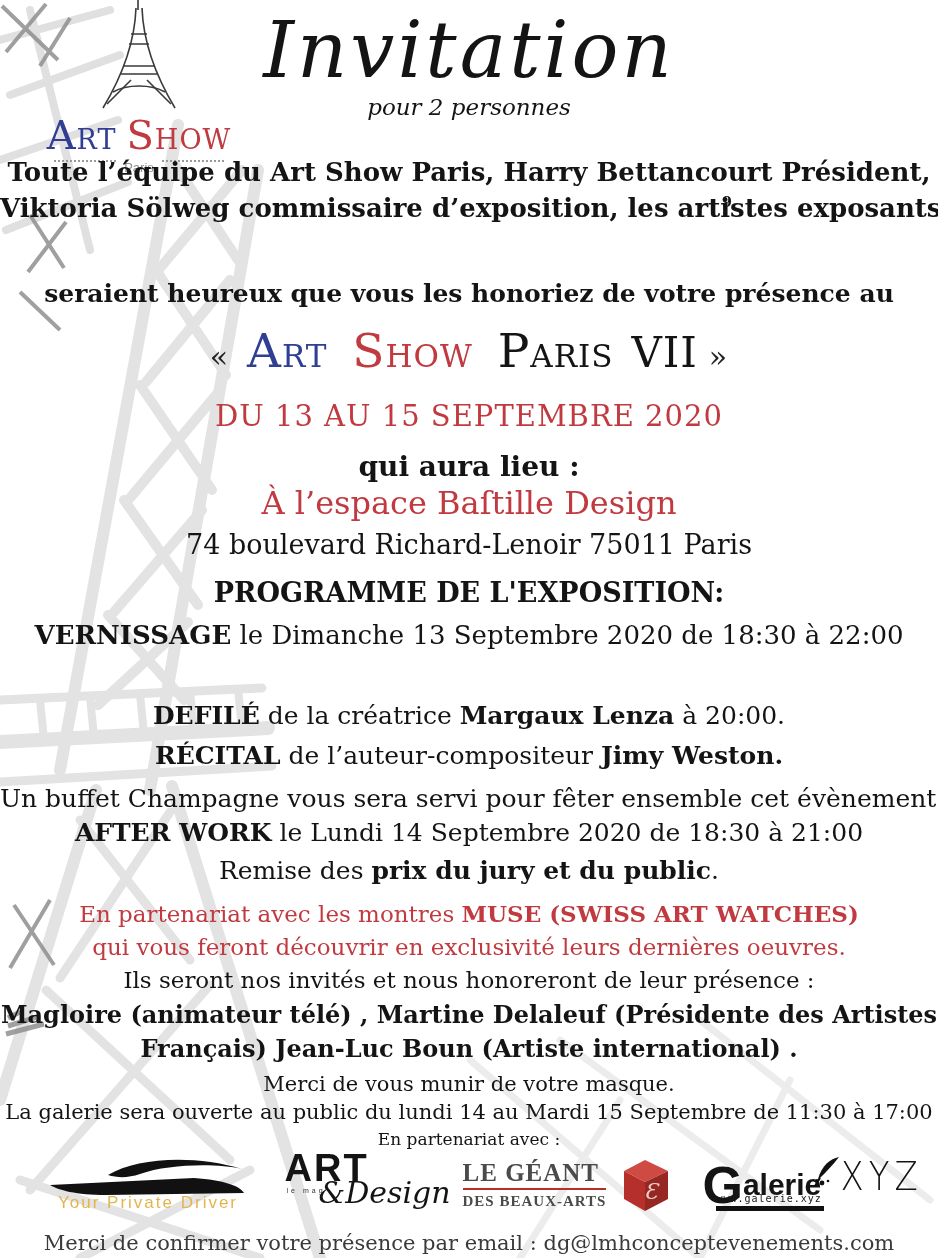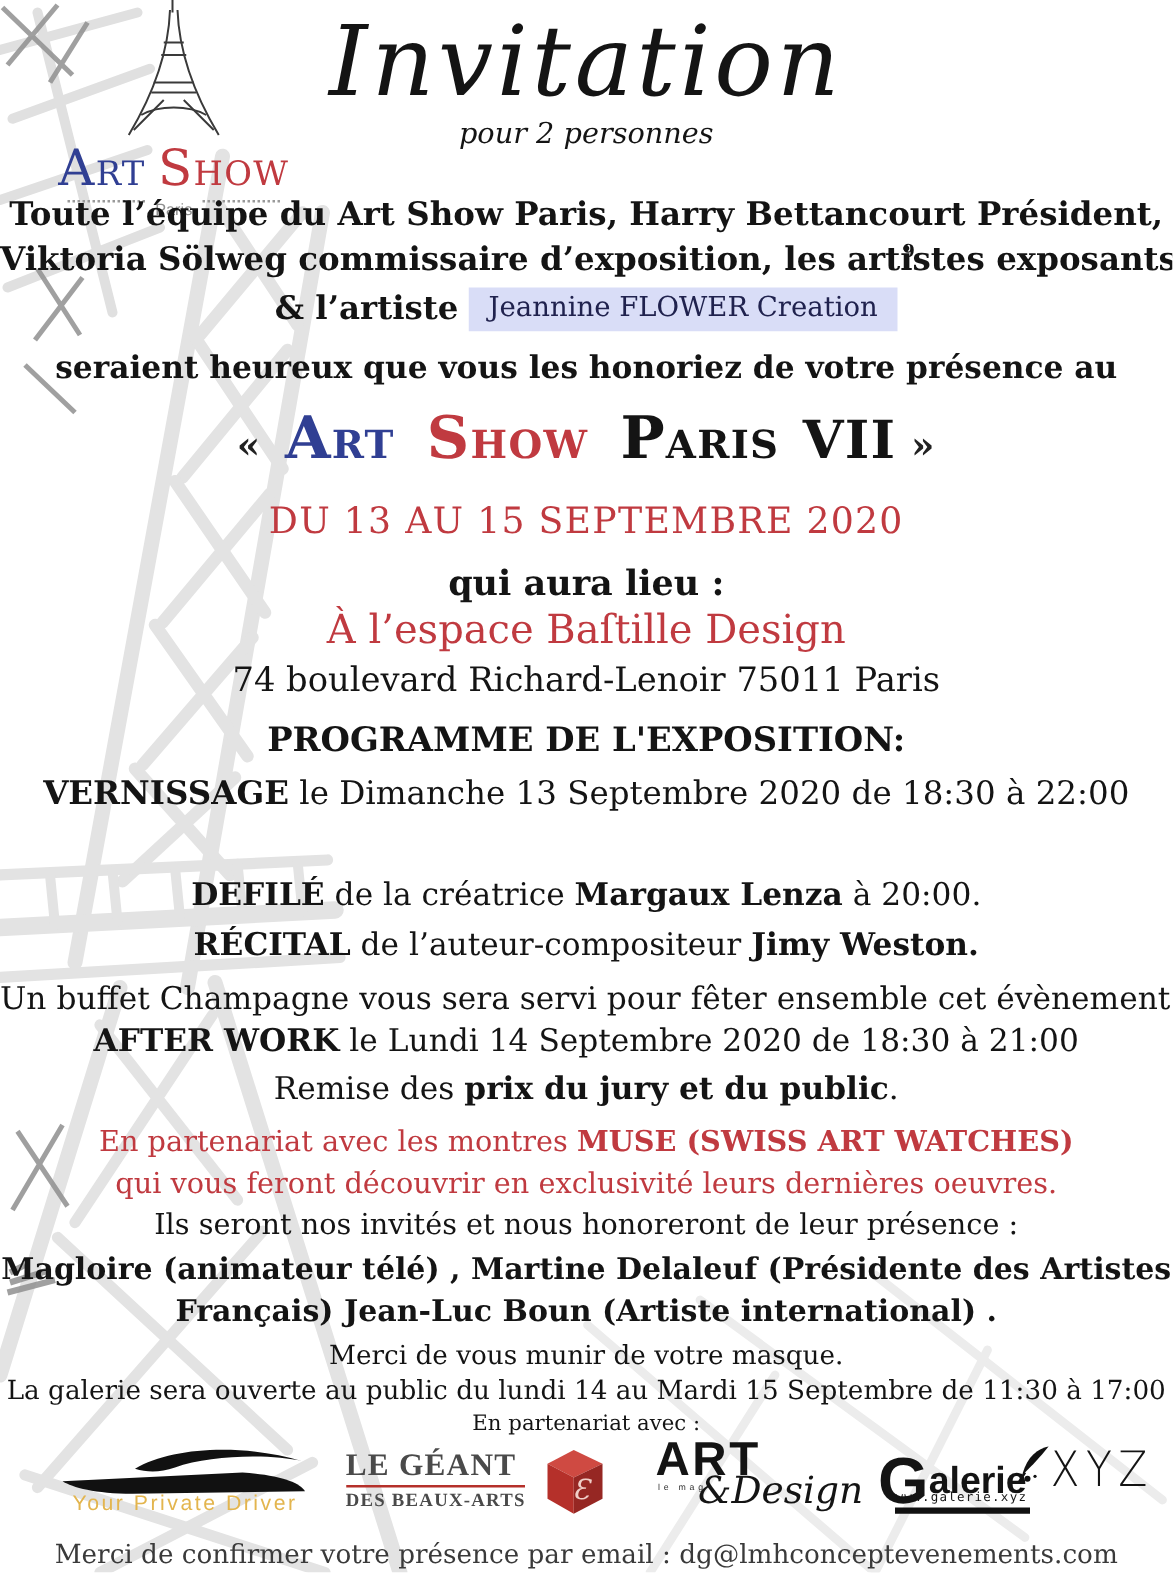--- a/index.html
+++ b/index.html
@@ -25,21 +25,21 @@
   .brand-paris .dots{flex:0 0 62px;border-top:2px dotted #9a9a9a;height:0;}
   .brand-paris .ptxt{font-family:"Liberation Sans","DejaVu Sans",sans-serif;font-size:13px;color:#8f8f8f;}
   
   .title{position:absolute;left:0;right:0;top:8px;text-align:center;
          font-style:italic;font-size:78px;letter-spacing:3px;line-height:1.1;}
   .subtitle{position:absolute;left:0;right:0;top:94px;text-align:center;font-style:italic;font-size:23px;}
   
   .artist-field{display:inline-block;background:var(--field_bg);color:#20224e;
                 font-weight:400;font-size:22px;padding:3px 16px 4px 16px;margin-left:8px;vertical-align:2px;min-width:280px;}
   
-  .etitle{font-size:31px;letter-spacing:1px;font-weight:bold;}
+  .etitle{font-size:31px;letter-spacing:1px;}
   .etitle .ini{font-size:47px;}
   .etitle .num{font-size:42px;}
   .etitle .q{font-size:30px;color:#222;}
   .etitle .w{margin:0 7px;}
   
   .partners{position:absolute;left:0;top:1146px;width:938px;height:76px;display:flex;align-items:center;justify-content:center;gap:26px;}
   .plogo{position:relative;}
   .driver-text{font-family:"Liberation Sans","DejaVu Sans",sans-serif;color:var(--gold);
                font-size:17px;letter-spacing:2px;text-align:center;margin-top:-14px;}
   .geant{display:flex;align-items:center;gap:8px;}
@@ -137,23 +137,20 @@
 
   <div class="title">Invitation</div>
   <div class="subtitle">pour 2 personnes</div>
 
   <div class="line b" style="top:156px;font-size:26px;">
     <span>Toute l’équipe du Art Show Paris, Harry Bettancourt Président,</span>
   </div>
   <div class="line b" style="top:192px;font-size:26px;">
     <span>Viktoria Sölweg commissaire d’exposition, les arti</span><span class="mark">9</span><span>stes exposants</span>
   </div>
-  <div class="line b" style="top:230px;font-size:26px;">
-    <span>&amp; l’artiste</span><span class="artist-field" role="textbox">Jeannine FLOWER Creation</span>
-  </div>
   <div class="line b" style="top:278px;font-size:25px;">
     <span>seraient heureux que vous les honoriez de votre présence au</span>
   </div>
 
   <div class="line etitle" style="top:322px;">
     <span class="q">«</span>
     <span class="w" style="color:var(--blue);"><span class="ini">A</span><span>RT</span></span>
     <span class="w red"><span class="ini">S</span><span>HOW</span></span>
     <span class="w"><span class="ini">P</span><span>ARIS</span></span>
     <span class="num">VII</span>
@@ -225,39 +222,39 @@
   </div>
 
   <div class="partners">
 
     <div class="plogo" style="width:205px;">
       <svg width="205" height="48" viewBox="0 0 205 48" aria-hidden="true">
         <path d="M62,20 C92,2 150,0 196,14 C170,8 122,9 94,19 C82,23 72,23 62,20 Z" fill="#111"></path>
         <path d="M4,30 L148,23 C178,25 194,31 198,38 L60,40 C30,40 12,35 4,30 Z" fill="#111"></path>
       </svg>
       <div class="driver-text">Your Private Driver</div>
+    </div>
+
+    <div class="plogo artdesign">
+      <div class="art">ART</div>
+      <div class="lemag">le mag</div>
+      <div class="design">&amp;Design</div>
     </div>
 
     <div class="plogo geant">
       <div class="geant-words">
         <div class="geant-l1">LE GÉANT</div>
         <div class="geant-l2">DES BEAUX-ARTS</div>
       </div>
       <svg width="62" height="62" viewBox="0 0 62 62" aria-hidden="true">
         <polygon points="10,18 31,7 54,18 31,29" fill="#cf4a42"></polygon>
         <polygon points="10,18 10,46 31,58 31,29" fill="#b5302a"></polygon>
         <polygon points="54,18 54,46 31,58 31,29" fill="#962723"></polygon>
         <text x="37" y="46" font-size="22" font-style="italic" font-family="DejaVu Serif, serif" fill="#f0cfc8" text-anchor="middle">Ɛ</text>
       </svg>
-    </div>
-
-    <div class="plogo artdesign">
-      <div class="art">ART</div>
-      <div class="lemag">le mag</div>
-      <div class="design">&amp;Design</div>
     </div>
 
     <div class="plogo galerie">
       <div class="gword"><span class="bigG">G</span><span>alerie</span></div>
       <svg class="feather" width="26" height="30" viewBox="0 0 26 30" aria-hidden="true">
         <path d="M4,22 C8,8 16,2 25,0 C18,9 11,16 6,21 Z" fill="#111"></path>
         <path d="M6,21 L1,29" stroke="#111" stroke-width="2" fill="none"></path>
         <circle cx="8" cy="26" r="2.4" fill="#111"></circle>
         <circle cx="14" cy="24" r="1.3" fill="#111"></circle>
         <circle cx="3" cy="23" r="1.1" fill="#111"></circle>

